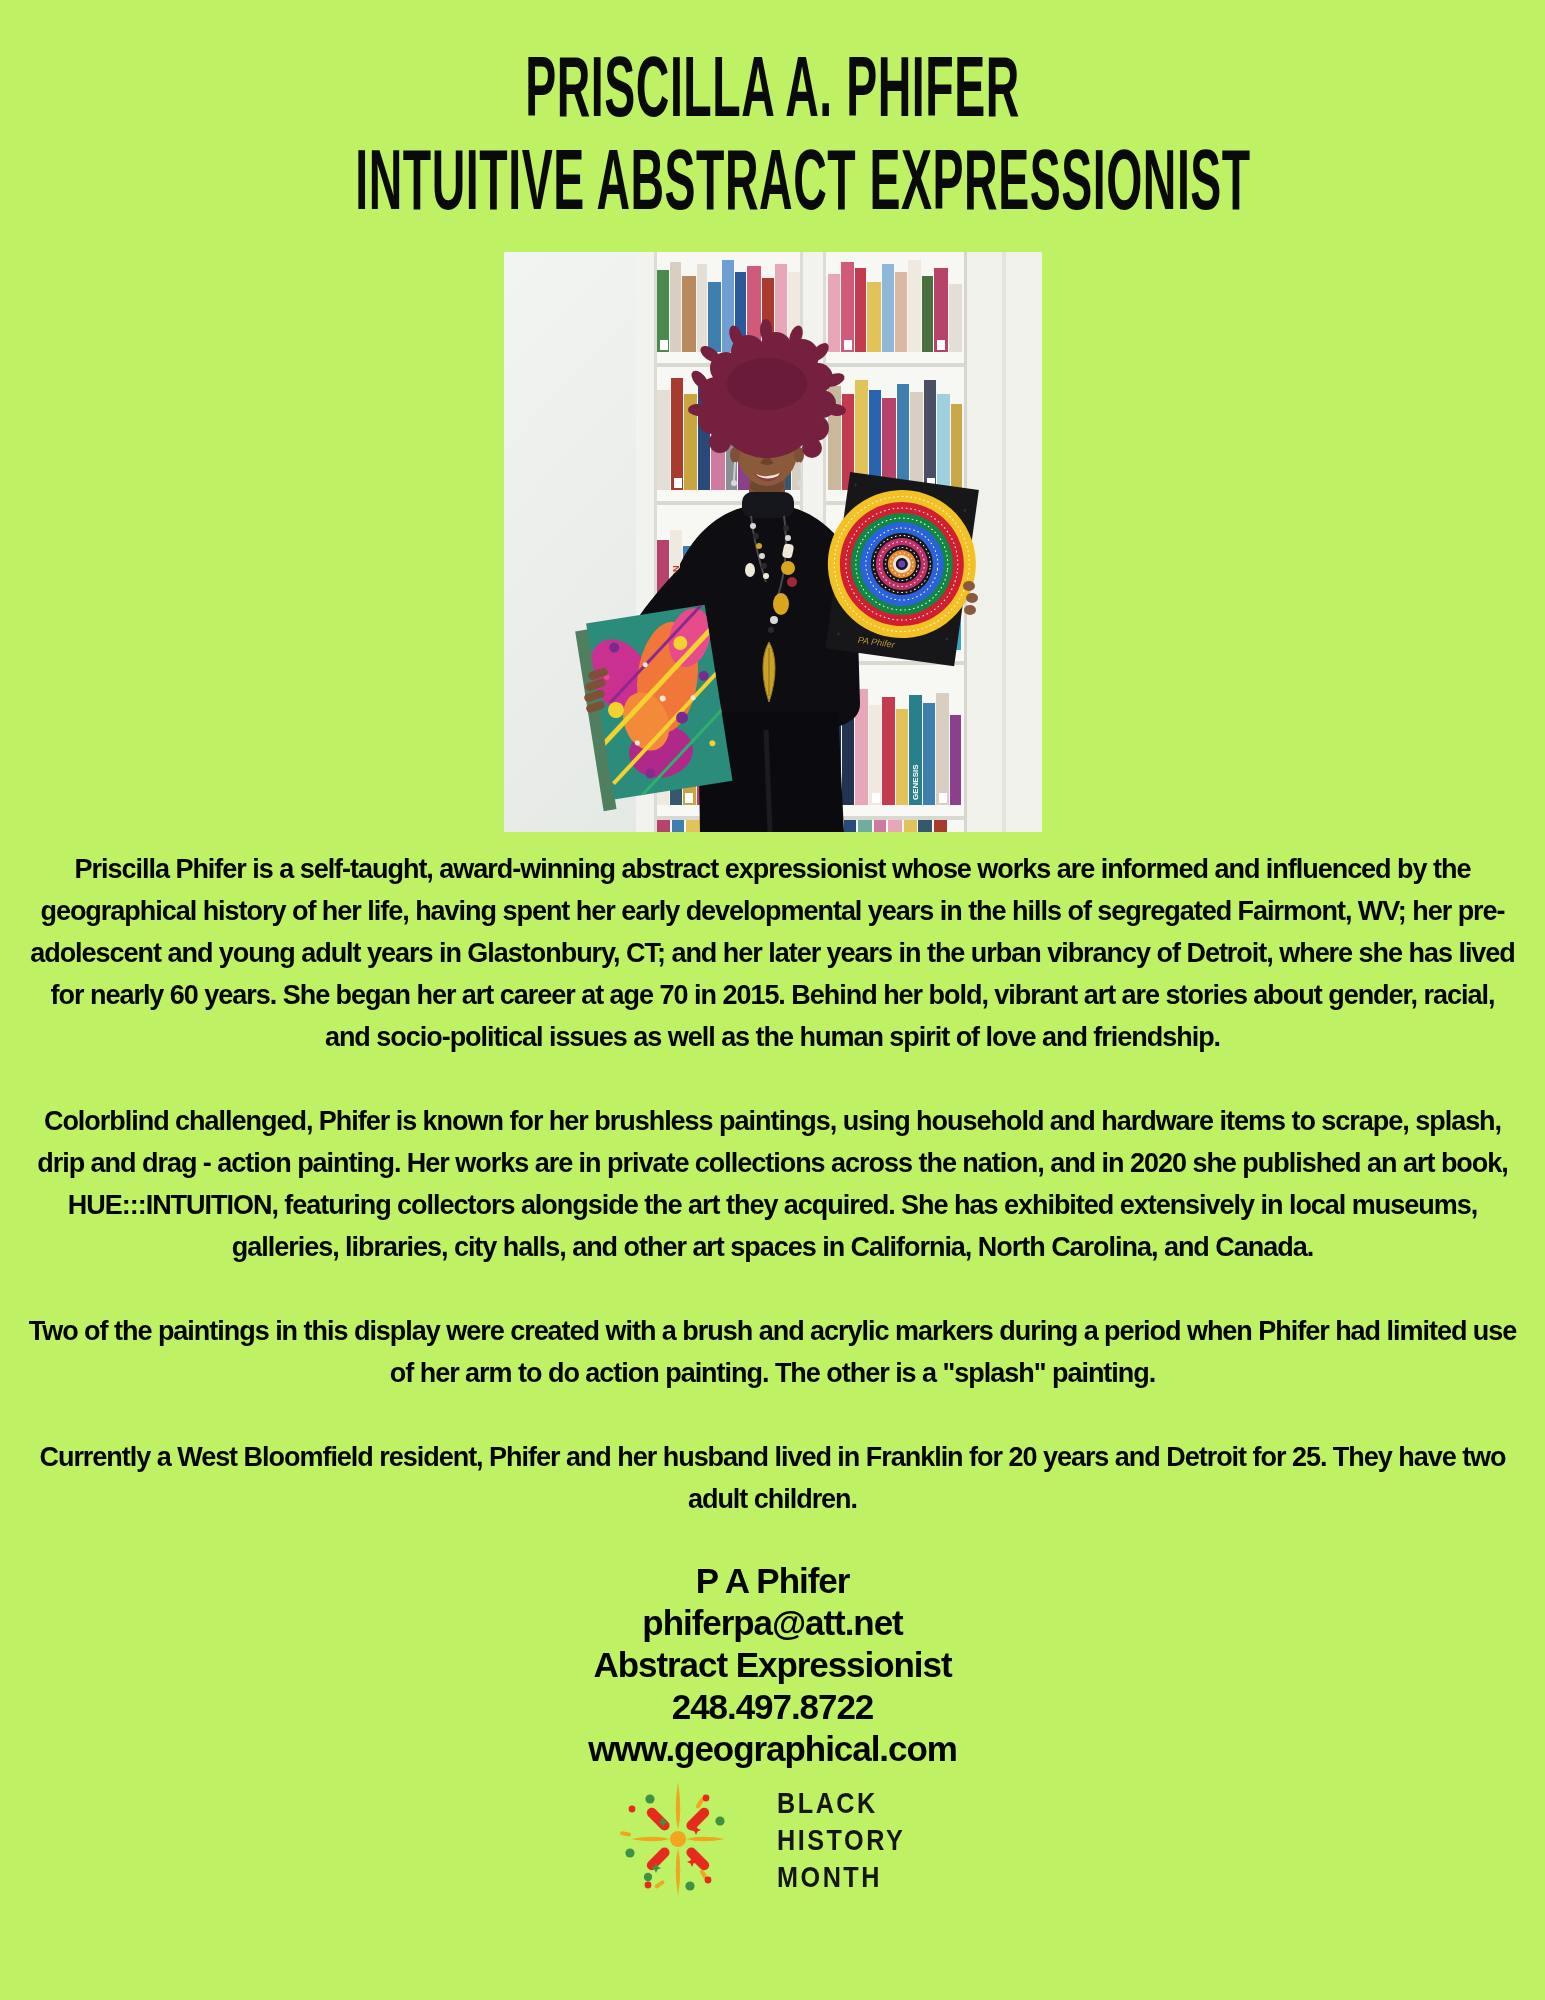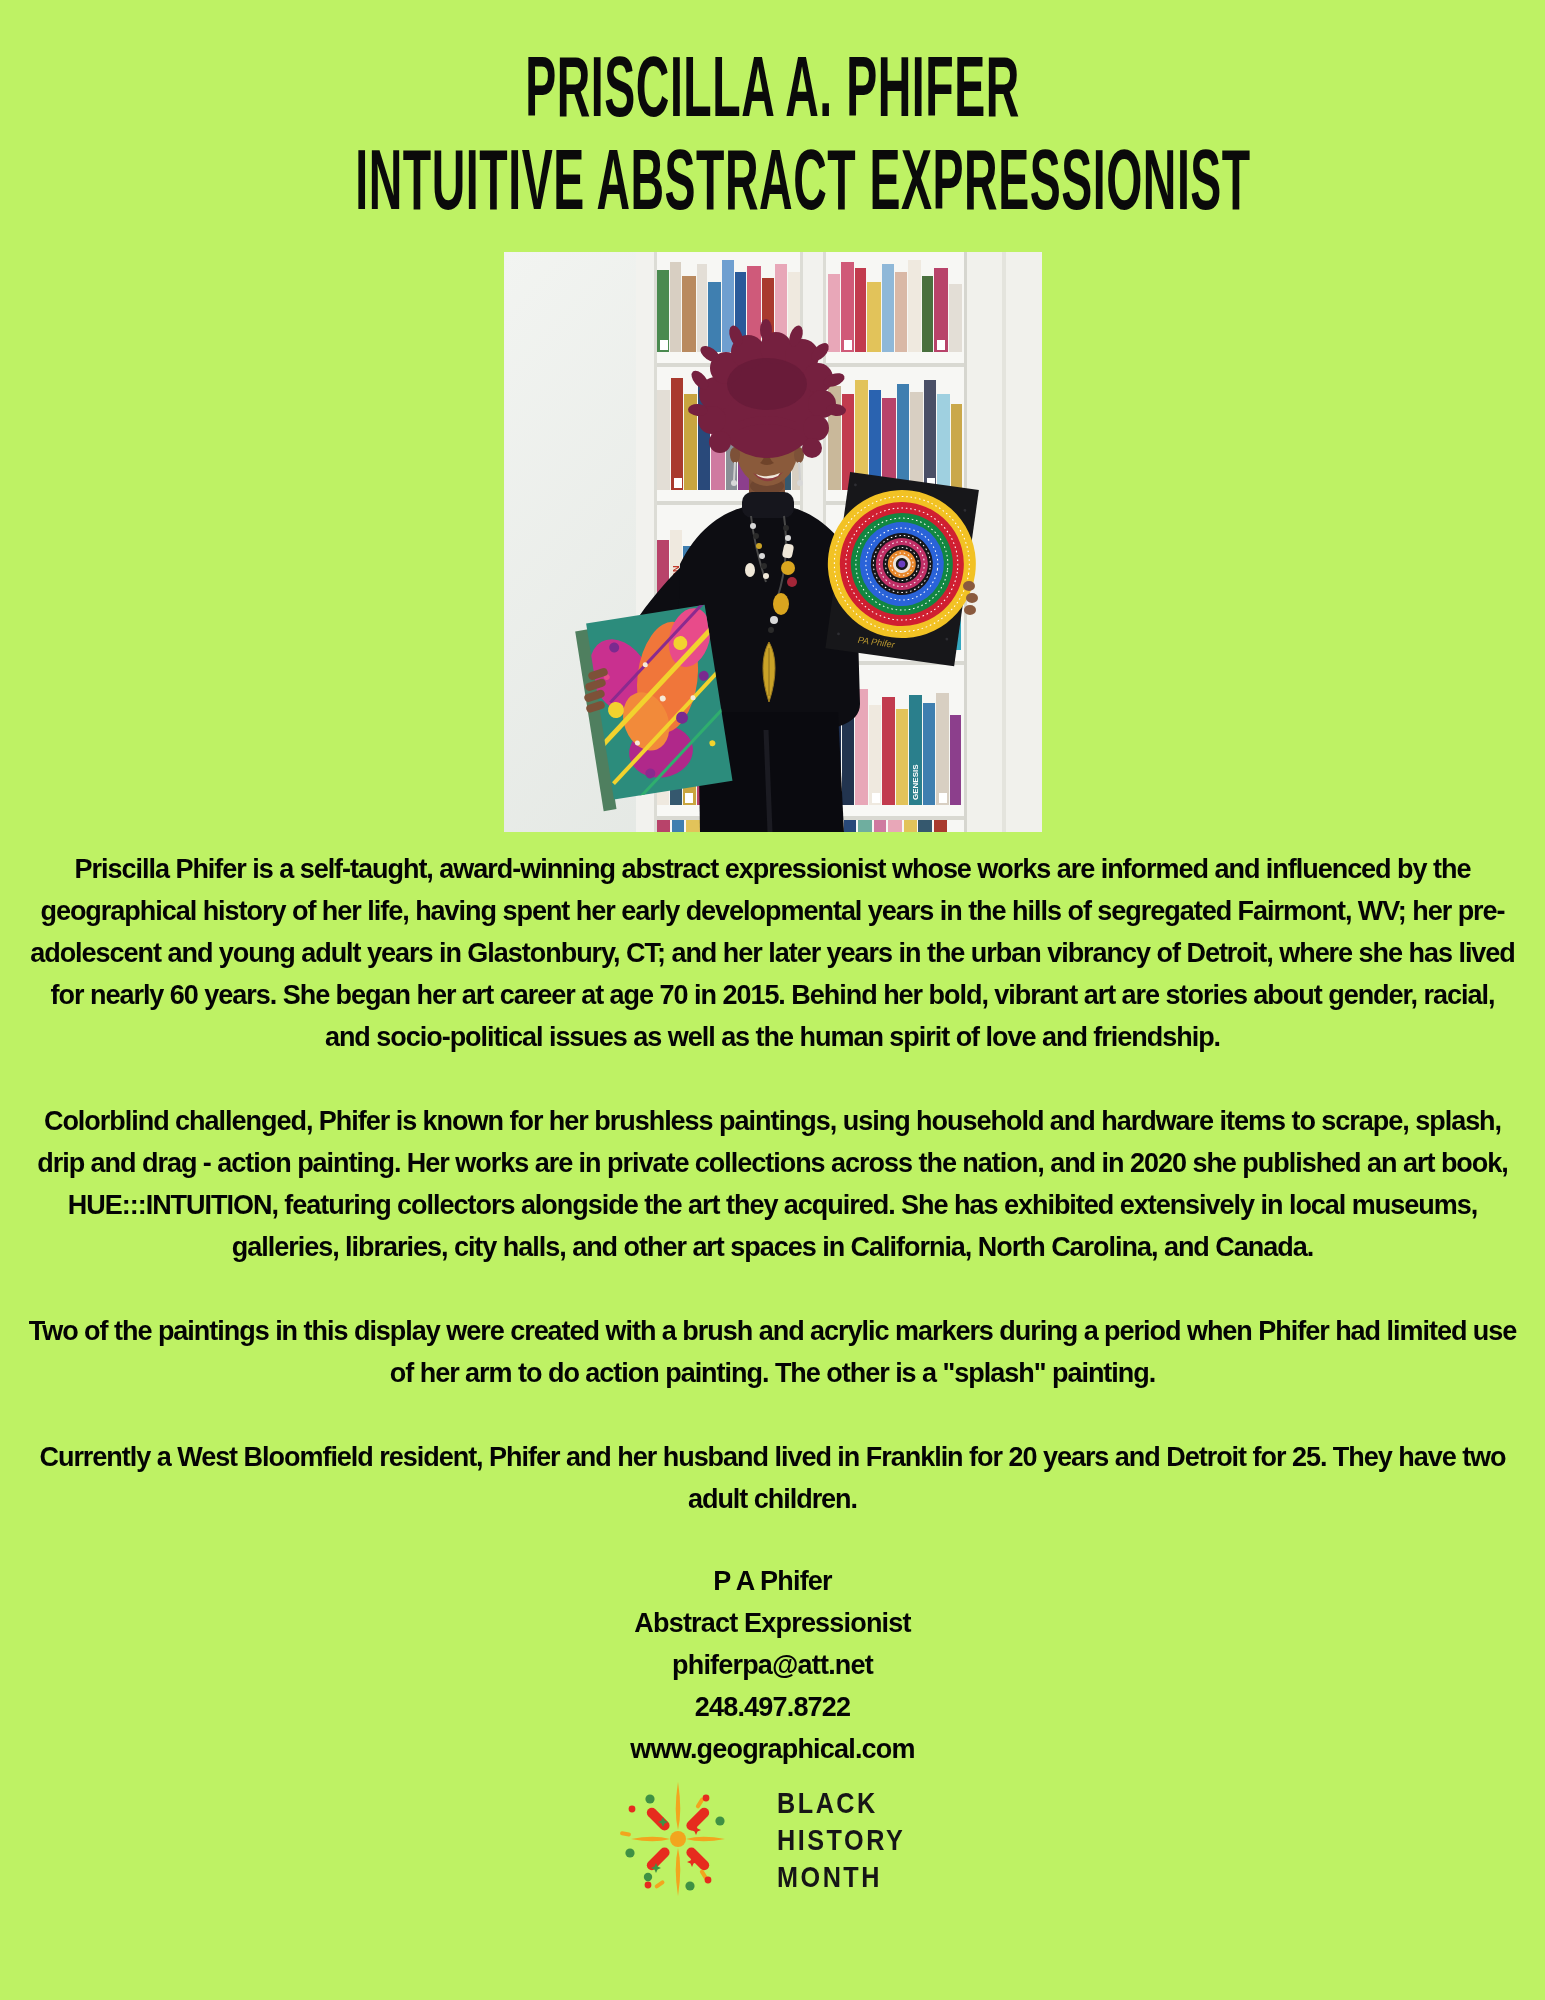--- a/index.html
+++ b/index.html
@@ -25,21 +25,21 @@
   .bio-block { width:1492px; margin:16px auto 0 auto; }
   p.bio {
     font-weight:700; font-size:27px; line-height:42px;
     letter-spacing:-0.038em; text-align:center; color:#040404;
     margin-bottom:42px;
   }
   p.bio:last-child { margin-bottom:16px; }
   
   .contact-block { margin-top:40px; text-align:center; }
   .contact-line {
-    font-weight:700; font-size:27px; line-height:42px;
+    font-weight:700; font-size:35px; line-height:42px;
     letter-spacing:-0.03em; color:#040404;
   }
   
   .footer { margin-top:6px; display:flex; justify-content:center; align-items:center; gap:36px; }
   .bhm-text { display:flex; flex-direction:column; align-items:flex-start; transform:scaleX(0.84); transform-origin:0 50%; }
   .bhm-line {
     font-weight:700; font-size:30px; line-height:37px; letter-spacing:3px;
     color:#161616;
   }
 </style>
@@ -385,22 +385,22 @@
 
   <section class="bio-block">
     <p class="bio">Priscilla Phifer is a self-taught, award-winning abstract expressionist whose works are informed and influenced by the geographical history of her life, having spent her early developmental years in the hills of segregated Fairmont, WV; her pre-adolescent and young adult years in Glastonbury, CT; and her later years in the urban vibrancy of Detroit, where she has lived for nearly 60 years. She began her art career at age 70 in 2015. Behind her bold, vibrant art are stories about gender, racial, and socio-political issues as well as the human spirit of love and friendship.</p>
     <p class="bio">Colorblind challenged, Phifer is known for her brushless paintings, using household and hardware items to scrape, splash, drip and drag - action painting. Her works are in private collections across the nation, and in 2020 she published an art book, HUE:::INTUITION, featuring collectors alongside the art they acquired. She has exhibited extensively in local museums, galleries, libraries, city halls, and other art spaces in California, North Carolina, and Canada.</p>
     <p class="bio">Two of the paintings in this display were created with a brush and acrylic markers during a period when Phifer had limited use of her arm to do action painting. The other is a "splash" painting.</p>
     <p class="bio">Currently a West Bloomfield resident, Phifer and her husband lived in Franklin for 20 years and Detroit for 25. They have two adult children.</p>
   </section>
 
   <section class="contact-block">
     <div class="contact-line">P A Phifer</div>
+    <div class="contact-line">phiferpa@att.net</div>
     <div class="contact-line">Abstract Expressionist</div>
-    <div class="contact-line">phiferpa@att.net</div>
     <div class="contact-line">248.497.8722</div>
     <div class="contact-line">www.geographical.com</div>
   </section>
 
   <footer class="footer">
     <svg width="126" height="126" viewBox="-63 -63 126 126">
 
       <g fill="#F2A51E">
         <path d="M0,-57 Q4.5,-28 0,-9 Q-4.5,-28 0,-57 Z"></path>
         <path d="M0,57 Q4.5,28 0,9 Q-4.5,28 0,57 Z"></path>

